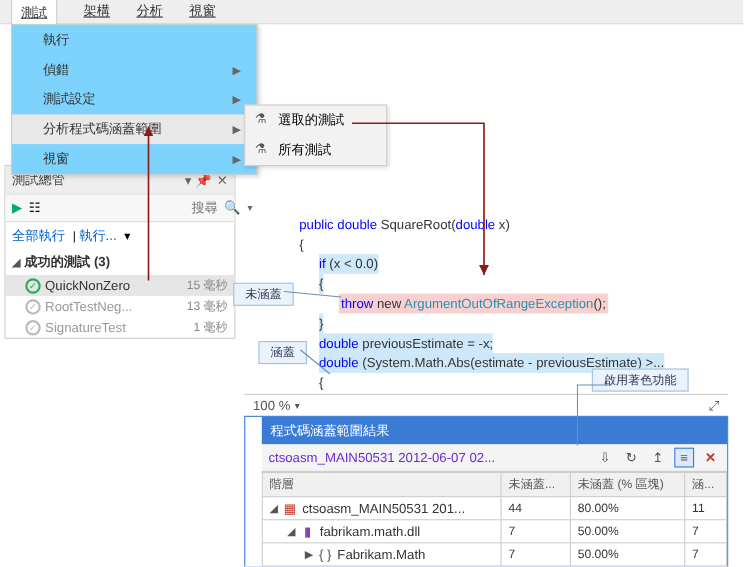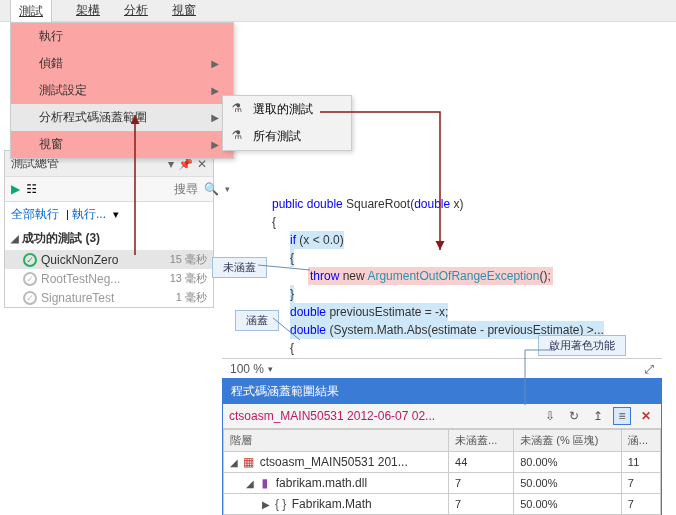--- a/index.html
+++ b/index.html
@@ -4,21 +4,21 @@
 <style>
 * { box-sizing: border-box; margin: 0; padding: 0; font-family: "Microsoft JhengHei", "Segoe UI", sans-serif; font-size: 12px; }
 body { width: 676px; height: 515px; background: #fff; position: relative; overflow: hidden; }
 
 
 .menubar { display: flex; background: #eee; height: 22px; align-items: center; padding-left: 10px; gap: 24px; border-bottom: 1px solid #ddd; }
 .menubar span { color: #333; text-decoration: underline; }
 .menubar .active { background: #fff; padding: 3px 8px; border: 1px solid #ccc; border-bottom: none; }
 
 
-.dropdown { position: absolute; top: 22px; left: 10px; width: 224px; background: #fca5a5; border: 1px solid #ccc; box-shadow: 2px 2px 4px rgba(0,0,0,0.15); z-index: 10; }
+.dropdown { position: absolute; top: 22px; left: 10px; width: 224px; background: #7dd3fc; border: 1px solid #ccc; box-shadow: 2px 2px 4px rgba(0,0,0,0.15); z-index: 10; }
 .dropdown-item { padding: 5px 14px 5px 28px; color: #333; display: flex; justify-content: space-between; align-items: center; }
 .dropdown-item.highlighted { background: #e8e8e8; }
 .arrow-r { color: #666; font-size: 10px; }
 
 
 .submenu { position: absolute; top: 95px; left: 222px; width: 130px; background: #f2f2f2; border: 1px solid #ccc; box-shadow: 2px 2px 4px rgba(0,0,0,0.15); z-index: 10; }
 .submenu-item { padding: 5px 10px 5px 30px; position: relative; }
 .sub-icon { position: absolute; left: 6px; top: 4px; width: 16px; height: 16px; display: inline-flex; align-items: center; justify-content: center; color: #555; }
 
 
@@ -47,24 +47,24 @@
 .code-area .covered { background: #cfe8f9; display: inline-block; }
 .code-area .notcovered { background: #f9d0d0; display: inline-block; padding: 0 2px; }
 
 
 .anno { position: absolute; background: #eaf3fb; border: 1px solid #a0c0dd; padding: 2px 10px; font-size: 11px; color: #335; z-index: 5; }
 
 
 .zoom { position: absolute; top: 358px; left: 222px; width: 440px; border-top: 1px solid #ccc; padding: 3px 8px; font-size: 11px; color: #555; display: flex; align-items: center; gap: 4px; }
 
 
-.results { position: absolute; top: 378px; left: 222px; width: 440px; border: 1px solid #3a7bd5; }
+.results { position: absolute; top: 378px; left: 222px; width: 440px; border: 1px solid #3a7bd5; padding-left: 15px; }
 .results-header { background: #3a7bd5; color: #fff; padding: 4px 8px; font-size: 12px; }
 .results-toolbar { background: #f4f4f4; padding: 3px 6px; display: flex; align-items: center; gap: 6px; border-bottom: 1px solid #ccc; }
-.results-toolbar .combo { flex: 1; color: #be185d; }
+.results-toolbar .combo { flex: 1; color: #6d28d9; }
 .results-toolbar .tbtn { width: 18px; height: 18px; display: inline-flex; align-items: center; justify-content: center; color: #555; }
 .results-toolbar .tbtn.hl { border: 1px solid #3a7bd5; background: #dbe9fb; }
 .results-toolbar .tbtn.red { color: #c0392b; font-weight: bold; }
 .results-table { width: 100%; border-collapse: collapse; }
 .results-table th, .results-table td { border: 1px solid #ccc; padding: 3px 6px; text-align: left; font-size: 11px; color: #333; background: #fff; }
 .results-table th { background: #f0f0f0; color: #555; font-weight: normal; }
 .tree-cell { display: flex; align-items: center; gap: 4px; }
 .tree-indent1 { padding-left: 16px; }
 .tree-indent2 { padding-left: 32px; }
 .expander { color: #555; font-size: 10px; }

